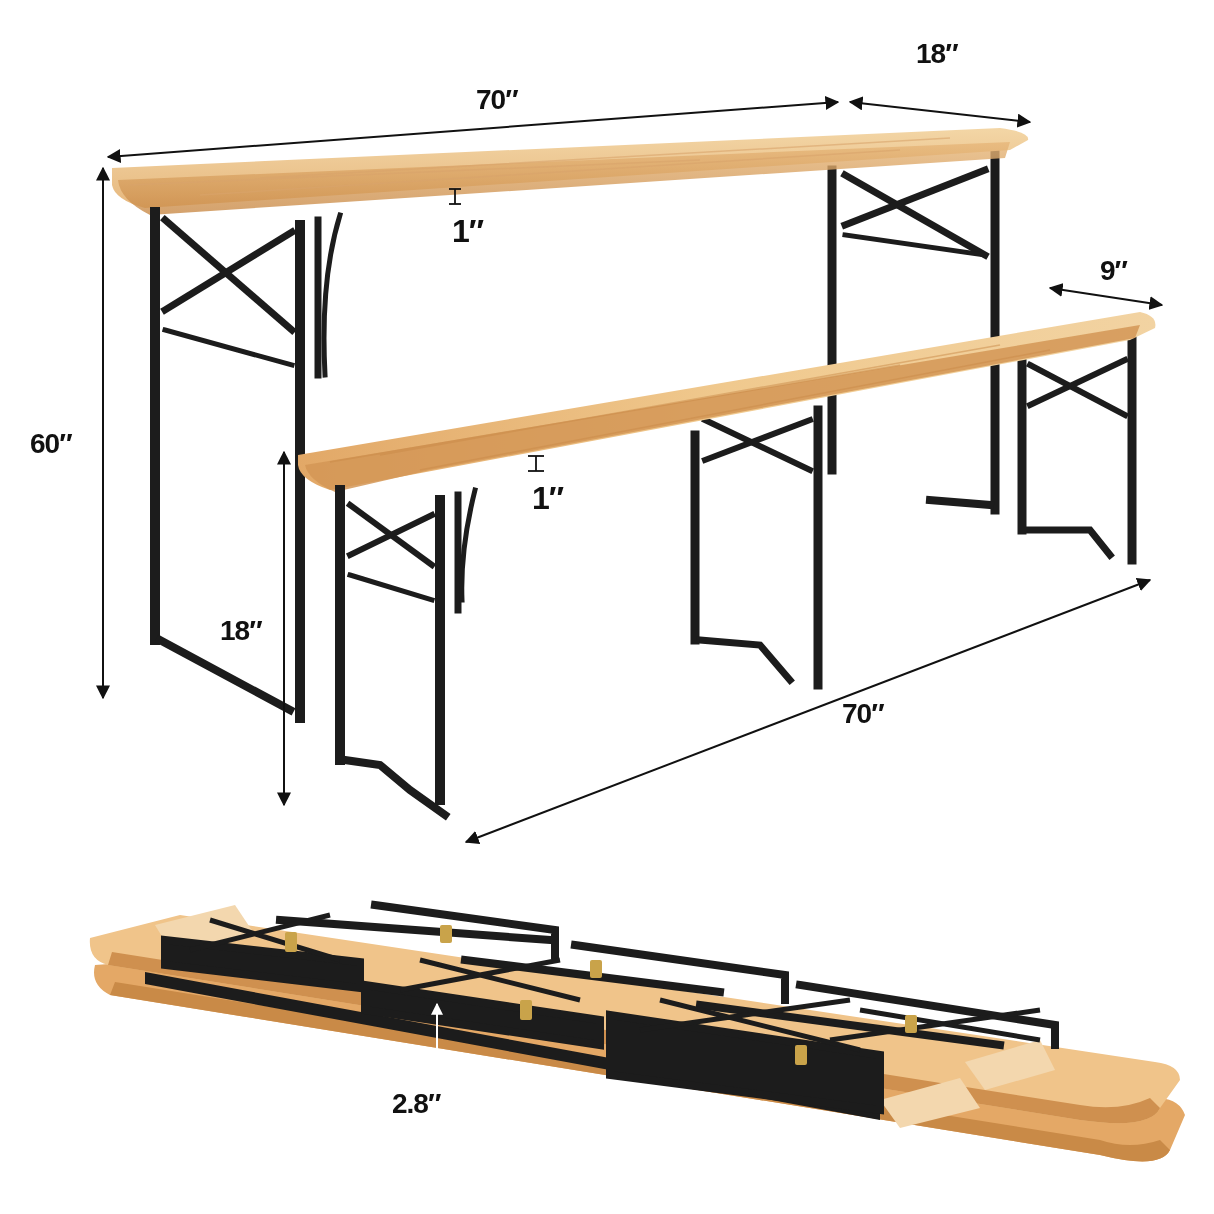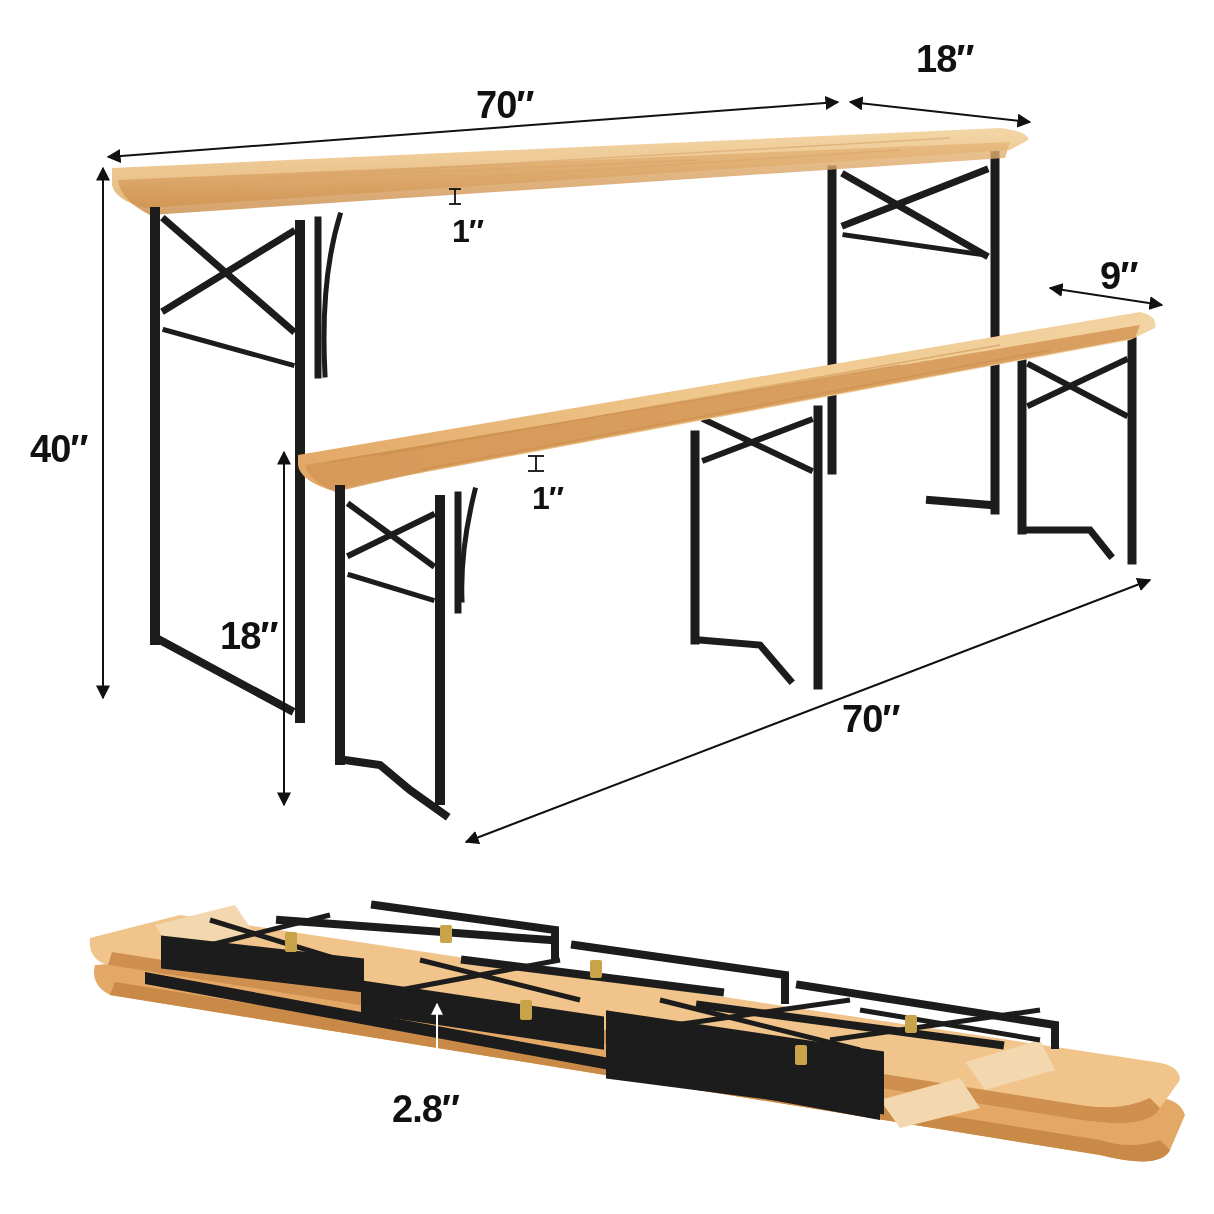--- a/index.html
+++ b/index.html
@@ -1,19 +1,19 @@
 <!DOCTYPE html>
 <html><head>
 <meta charset="utf-8">
 <style>
   html, body { margin: 0; padding: 0; background: #ffffff; }
   body { width: 1214px; height: 1214px; position: relative; overflow: hidden;
          font-family: "Liberation Sans", "DejaVu Sans", sans-serif; }
   .stage { position: absolute; left: 0; top: 0; width: 1214px; height: 1214px; }
-  .label { position: absolute; font-weight: 700; color: #111111; font-size: 38px;
+  .label { position: absolute; font-weight: 700; color: #111111; font-size: 28px;
            letter-spacing: -1px; line-height: 1; white-space: nowrap; }
   .label.small { font-size: 32px; }
   svg { position: absolute; left: 0; top: 0; }
 </style>
 </head>
 <body>
 
 <div class="stage">
 
   <svg width="1214" height="1214" viewBox="0 0 1214 1214">
@@ -165,20 +165,20 @@
         <rect x="905" y="1015" width="12" height="18" rx="2"></rect>
       </g>
 
       <line x1="437" y1="1004" x2="437" y2="1062" stroke="#ffffff" stroke-width="2" marker-start="url(#arrowW)" marker-end="url(#arrowW)"></line>
     </g>
   </svg>
 
   <div class="label" style="left:476px; top:86px;">70″</div>
   <div class="label" style="left:916px; top:40px;">18″</div>
   <div class="label small" style="left:452px; top:215px;">1″</div>
-  <div class="label" style="left:30px; top:430px;">40″</div>
+  <div class="label" style="left:30px; top:430px;">60″</div>
   <div class="label" style="left:1100px; top:257px;">9″</div>
   <div class="label small" style="left:532px; top:482px;">1″</div>
   <div class="label" style="left:220px; top:617px;">18″</div>
   <div class="label" style="left:842px; top:700px;">70″</div>
   <div class="label" style="left:392px; top:1090px;">2.8″</div>
 
 </div>
 
 </body></html>

